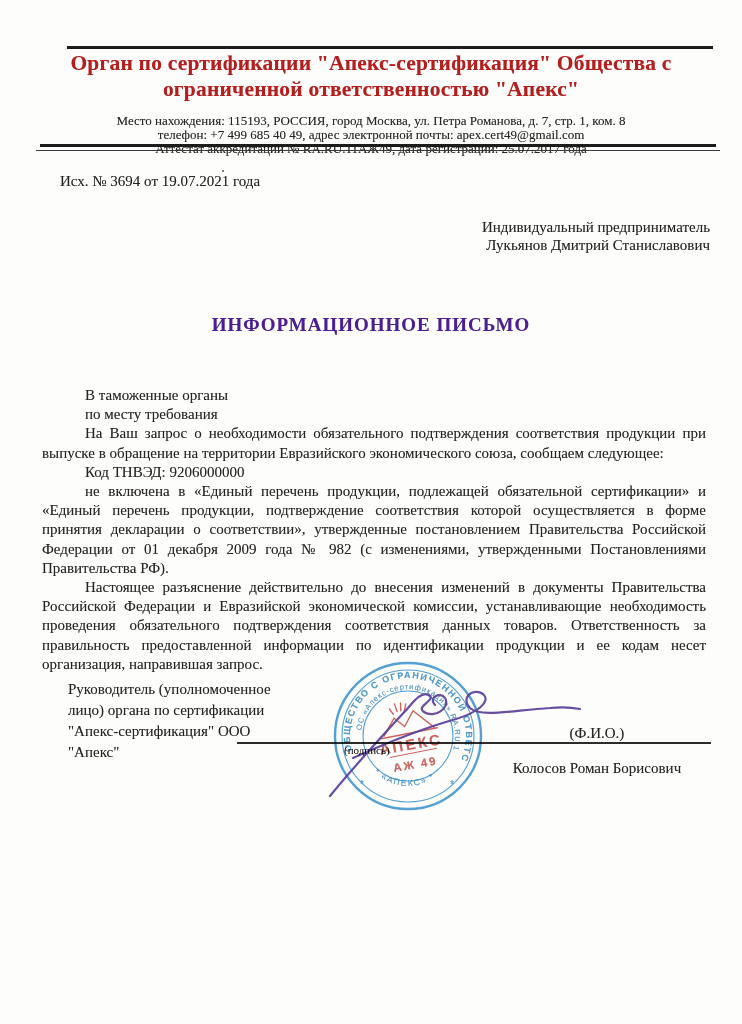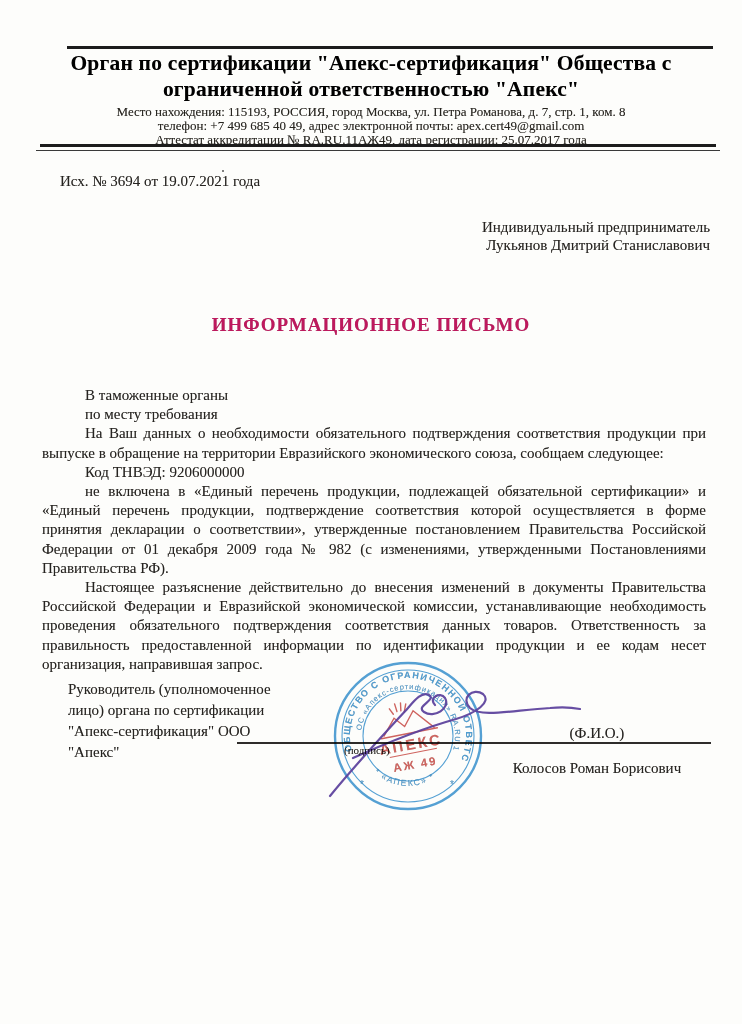--- a/index.html
+++ b/index.html
@@ -11,31 +11,31 @@
     color:#262421;
     text-shadow:0 0 .5px rgba(70,65,60,.38);
   }
   
   .rule{position:absolute;background:#1c1c1c;}
   .rule-top{left:67px;top:46px;width:646px;height:3px;}
   .rule-mid-thick{left:40px;top:144px;width:676px;height:3px;}
   .rule-mid-thin{left:36px;top:150px;width:684px;height:1px;background:#3a3a3a;}
   
   .letterhead{position:absolute;left:40px;top:51px;width:662px;text-align:center;}
-  .org-name{font-weight:bold;font-size:21.5px;line-height:25.5px;color:#000000;letter-spacing:.2px;}
-  .org-sub{font-size:13px;line-height:14.2px;margin-top:3px;color:#26241f;}
+  .org-name{font-weight:bold;font-size:21.5px;line-height:25.5px;color:#b91c1c;letter-spacing:.2px;}
+  .org-sub{font-size:13px;line-height:14.2px;margin-top:12px;color:#26241f;}
   .org-sub div{white-space:nowrap;}
   
   .outgoing{position:absolute;left:60px;top:173px;font-size:15px;white-space:nowrap;}
   .speck{position:absolute;left:222px;top:170px;width:2px;height:2px;background:#555;border-radius:50%;}
   .recipient{position:absolute;right:32px;top:219px;text-align:right;font-size:15px;line-height:17.6px;}
   .recipient div{white-space:nowrap;}
   
   .letter-title{position:absolute;left:0;top:314px;width:742px;text-align:center;
-    font-weight:bold;font-size:19px;letter-spacing:1px;color:#be185d;}
+    font-weight:bold;font-size:19px;letter-spacing:1px;color:#4c1d95;}
   
   .body-text{position:absolute;left:42px;top:386px;width:664px;font-size:15px;line-height:19.2px;}
   .body-text p{margin:0;}
   .body-text p.ind{text-indent:43px;}
   .body-text p.just{text-align:justify;}
   .body-text p.plain{text-align:left;white-space:normal;}
   
   .sig-left{position:absolute;left:68px;top:679px;font-size:15px;line-height:21px;}
   .sig-left div{white-space:nowrap;}
   .sig-rule{position:absolute;left:237px;top:742px;width:474px;height:2px;background:#2e2c2a;}
@@ -72,21 +72,21 @@
   <div class="recipient">
       <div>Индивидуальный предприниматель</div>
       <div>Лукьянов Дмитрий Станиславович</div>
     </div>
 
   <div class="letter-title">ИНФОРМАЦИОННОЕ ПИСЬМО</div>
 
   <div class="body-text">
       <p class="ind plain">В таможенные органы</p>
       <p class="ind plain">по месту требования</p>
-      <p class="ind just">На Ваш данных о необходимости обязательного подтверждения соответствия продукции при выпуске в обращение на территории Евразийского экономического союза, сообщаем следующее:</p>
+      <p class="ind just">На Ваш запрос о необходимости обязательного подтверждения соответствия продукции при выпуске в обращение на территории Евразийского экономического союза, сообщаем следующее:</p>
       <p class="ind plain">Код ТНВЭД: 9206000000</p>
       <p class="ind just">не включена в «Единый перечень продукции, подлежащей обязательной сертификации» и «Единый перечень продукции, подтверждение соответствия которой осуществляется в форме принятия декларации о соответствии», утвержденные постановлением Правительства Российской Федерации от 01 декабря 2009 года № 982 (с изменениями, утвержденными Постановлениями Правительства РФ).</p>
       <p class="ind just">Настоящее разъяснение действительно до внесения изменений в документы Правительства Российской Федерации и Евразийской экономической комиссии, устанавливающие необходимость проведения обязательного подтверждения соответствия данных товаров.  Ответственность за правильность предоставленной информации по идентификации продукции и ее кодам несет организация, направившая запрос.</p>
     </div>
 
   <div class="sig-left">
       <div>Руководитель (уполномоченное</div>
       <div>лицо) органа по сертификации</div>
       <div>"Апекс-сертификация" ООО</div>
       <div>"Апекс"</div>

